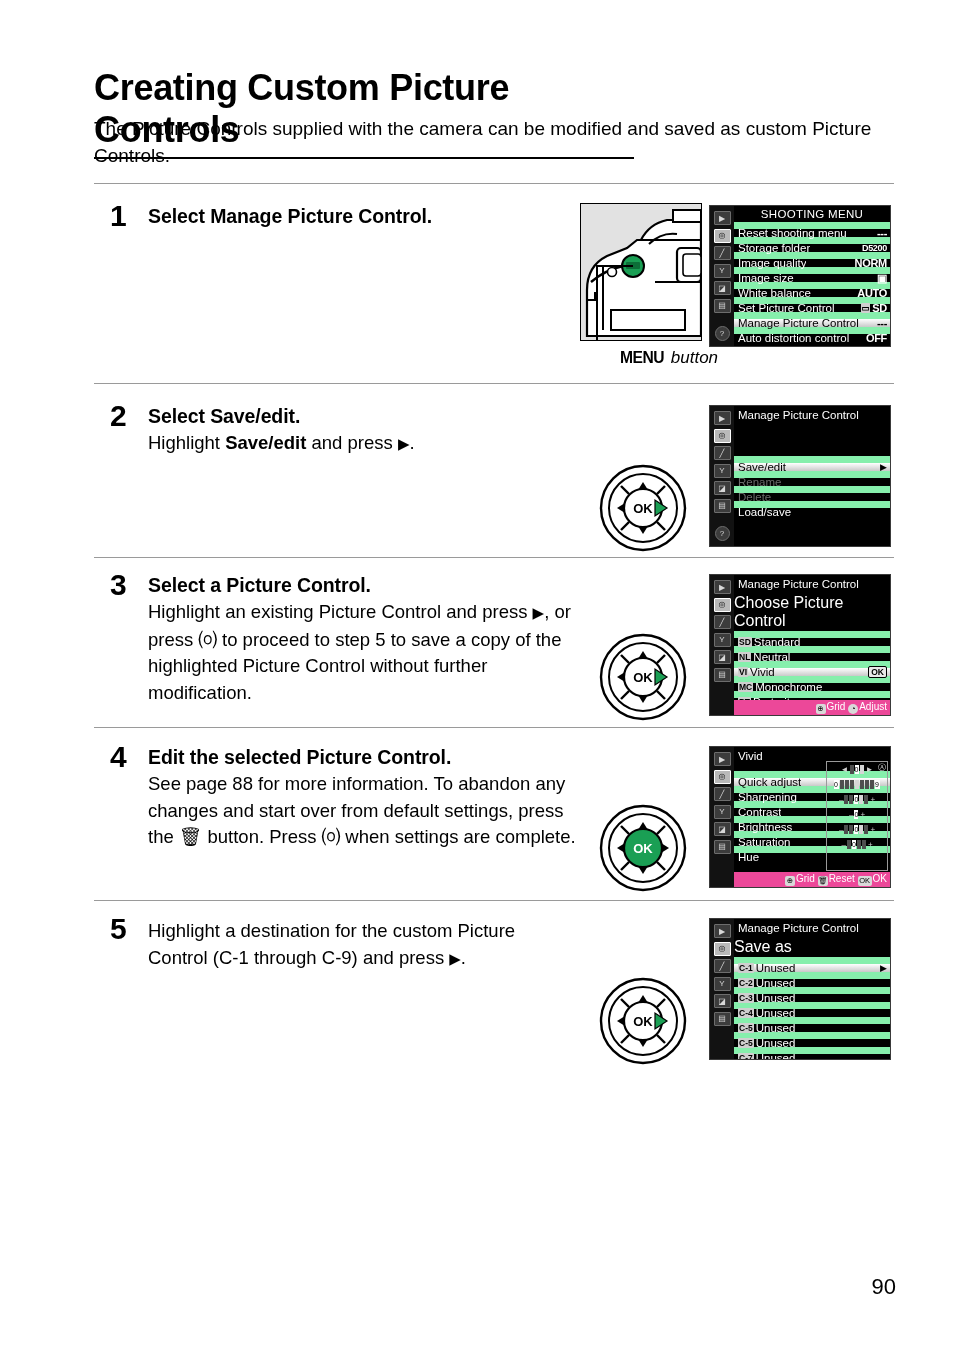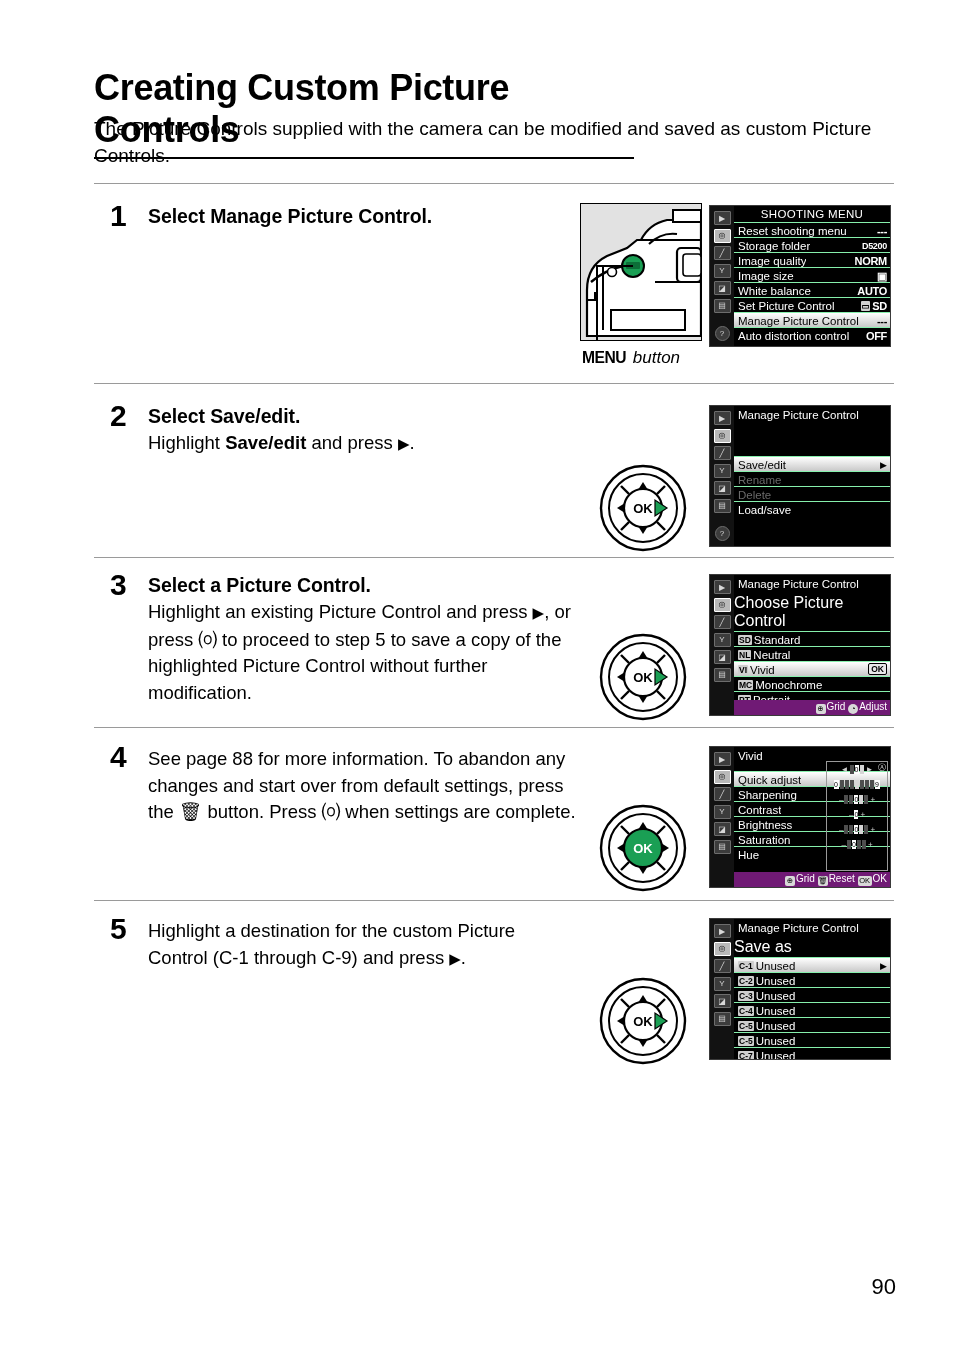--- a/index.html
+++ b/index.html
@@ -41,21 +41,21 @@
   .menuword {
     font-family: "Liberation Sans", sans-serif;
     font-weight: bold; font-size: 16px; letter-spacing: -0.5px;
     display: inline-block; transform: scaleX(0.92);
   }
   .tri { font-size: 15px; }
 
   
   .camera-fig { position: absolute; left: 580px; top: 203px; width: 122px; }
   .camera-box { width: 122px; height: 138px; border: 1.5px solid #000; background: #fff; position: relative; overflow: hidden;}
-  .cam-caption { margin-top: 7px; font-size: 17px; white-space: nowrap; }
+  .cam-caption { margin-top: 7px; font-size: 17px; white-space: nowrap; margin-left: 38px; }
   .cam-caption i { font-style: italic; }
 
   
   .dpad { position: absolute; width: 92px; height: 92px; }
 
   
   .lcd {
     position: absolute; width: 182px; height: 142px;
     background: #000; border: 1px solid #3a3a3a;
     font-family: "Liberation Sans", sans-serif;
@@ -79,24 +79,24 @@
   .lcd-header {
     text-align: center; font-size: 11.5px; padding: 2px 0 2px;
     color: #fff; letter-spacing: 0.3px;
   }
   .lcd-title {
     font-size: 11.5px; padding: 3px 0 3px 4px; color: #fff;
   }
   .lcd-sub { font-size: 16px; padding: 1px 0 1px 0; color: #fff; }
 
   .row {
-    display: flex; align-items: flex-start; justify-content: space-between;
+    display: flex; align-items: center; justify-content: space-between;
     font-size: 11.5px; padding: 0.5px 3px 0.5px 4px;
     height: 15px; line-height: 14px;
-    border-top: 1px solid #86efac;
+    border-top: 7px solid #86efac;
   }
   .row.hl { background: linear-gradient(#ffffff,#c9c9c9); color: #000; }
   .row.dim { color: #6a6a6a; }
   .row .val { font-size: 11px; font-weight: bold; letter-spacing: -0.3px; }
   .row .lbl { white-space: nowrap; overflow: hidden; }
 
   .pc-tag {
     display: inline-block; background: #cfcfcf; color: #000;
     font-size: 8.5px; font-weight: bold; padding: 0 1px;
     border-radius: 1px; margin-right: 2px; line-height: 10px;
@@ -104,21 +104,21 @@
   }
   .okbadge {
     background: #e8e8e8; color: #000; font-size: 8.5px; font-weight: bold;
     border: 1px solid #000; border-radius: 2px; padding: 0 2px; line-height: 10px;
   }
   .arrowr { font-size: 9px; }
 
   .lcd-footer {
     position: absolute; bottom: 0; left: 24px; right: 0;
     font-size: 10px; text-align: right; padding: 1px 3px;
-    color: #fff; background: #701a75;
+    color: #fff; background: #ec4899;
   }
   .fic {
     display: inline-block; width: 10px; height: 10px; line-height: 9px;
     border-radius: 2px; background: #d9d9d9; color: #000;
     font-size: 7.5px; text-align: center; margin-right: 1px; vertical-align: -1px;
   }
   .fic.rnd { border-radius: 50%; }
 
   
   .slider-panel {
@@ -349,20 +349,21 @@
         </div>
     </div>
     <div class="lcd-footer"><span class="fic">⊕</span><span>Grid</span> <span class="fic rnd">◔</span><span>Adjust</span></div>
   </div>
 
   <div class="rule" style="top:727px"></div>
 
   <div class="step" style="top:746px">
     <div class="step-num">4</div>
     <div class="step-body">
+      <div class="step-title">Edit the selected Picture Control.</div>
       <div class="step-text"><span>See page 88 for more information.  To abandon any changes and start over from default settings, press the </span><span>🗑</span><span> button.  Press </span><span>⒪</span><span> when settings are complete.</span></div>
     </div>
   </div>
 
   <div class="dpad" style="left:597px; top:802px">
     <svg width="92" height="92" viewBox="0 0 92 92">
       <circle cx="46" cy="46" r="42" fill="#fff" stroke="#000" stroke-width="2.4"></circle>
       <circle cx="46" cy="46" r="34" fill="#fff" stroke="#000" stroke-width="2"></circle>
       <circle cx="46" cy="46" r="19" fill="#1a9f54" stroke="#000" stroke-width="2.2"></circle>
       <g stroke="#000" stroke-width="2.4">

